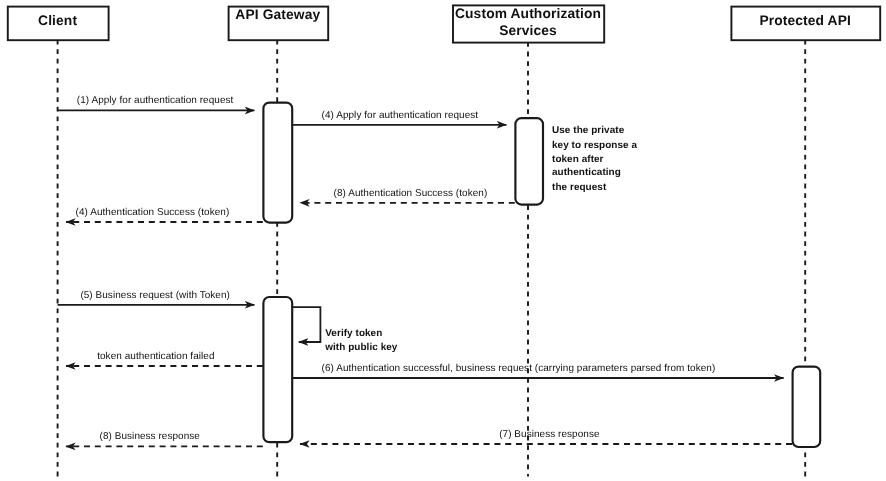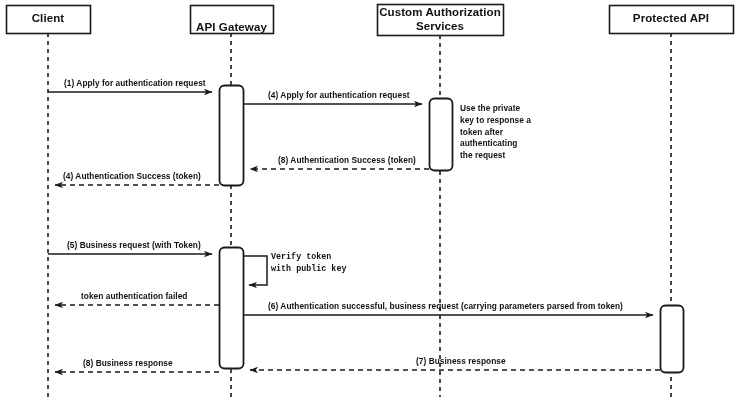--- a/index.html
+++ b/index.html
@@ -36,21 +36,21 @@
     font-size: 11.5px;
     font-weight: bold;
     color: #111111;
     line-height: 1.16;
     letter-spacing: 0.1px;
     pointer-events: none;
   }
   .msg-label {
     position: absolute;
     font-size: 8.3px;
-    font-weight: bold;
+    font-weight: normal;
     color: #111111;
     white-space: nowrap;
     letter-spacing: 0.05px;
   }
   .note-label {
     position: absolute;
     font-size: 8.3px;
     font-weight: bold;
     color: #111111;
     line-height: 1.42;
@@ -98,31 +98,31 @@
         <path d="M243,256 L267,256 L267,285 L249,285" fill="none" stroke="#1a1a1a" stroke-width="1.5" marker-end="url(#arrow-solid)"></path>
         <line x1="219" y1="305" x2="55" y2="305" stroke="#1a1a1a" stroke-width="1.5" marker-end="url(#arrow-solid)" stroke-dasharray="5 4"></line>
         <line x1="243" y1="315" x2="653" y2="315" stroke="#1a1a1a" stroke-width="1.5" marker-end="url(#arrow-solid)"></line>
         <line x1="660" y1="370" x2="250" y2="370" stroke="#1a1a1a" stroke-width="1.5" marker-end="url(#arrow-solid)" stroke-dasharray="5 4"></line>
         <line x1="219" y1="372" x2="55" y2="372" stroke="#1a1a1a" stroke-width="1.5" marker-end="url(#arrow-solid)" stroke-dasharray="5 4"></line>
       </g>
   </svg>
 
   <div id="participant-labels">
       <div class="participant-label" style="left: 6px; top: 5px; width: 84px; height: 28px;">Client</div>
-      <div class="participant-label" style="left: 190px; top: 14px; width: 83px; height: 28px;">API Gateway</div>
+      <div class="participant-label" style="left: 190px; top: 0; width: 83px; height: 28px;">API Gateway</div>
       <div class="participant-label" style="left: 377px; top: 4px; width: 126px; height: 31px; text-align: center;">Custom Authorization Services</div>
       <div class="participant-label" style="left: 609px; top: 5px; width: 124px; height: 28px;">Protected API</div>
     </div>
   <div id="message-labels">
       <div class="msg-label" style="left: 64px; top: 78px;">(1) Apply for authentication request</div>
       <div class="msg-label" style="left: 268px; top: 90px;">(4) Apply for authentication request</div>
       <div class="msg-label" style="left: 278px; top: 155px;">(8) Authentication Success (token)</div>
       <div class="msg-label" style="left: 63px; top: 171px;">(4) Authentication Success (token)</div>
       <div class="msg-label" style="left: 67px; top: 240px;">(5) Business request (with Token)</div>
-      <div class="note-label" style="left: 271px; top: 251px; font-family: Liberation Mono, monospace;">
+      <div class="note-label" style="left: 271px; top: 272px;">
         <div>Verify token</div>
         <div>with public key</div>
       </div>
       <div class="msg-label" style="left: 81px; top: 291px;">token authentication failed</div>
       <div class="msg-label" style="left: 268px; top: 301px;">(6) Authentication successful, business request (carrying parameters parsed from token)</div>
       <div class="msg-label" style="left: 416px; top: 356px;">(7) Business response</div>
       <div class="msg-label" style="left: 83px; top: 358px;">(8) Business response</div>
     </div>
   <div id="notes">
       <div class="note-label" style="left: 460px; top: 103px;">

